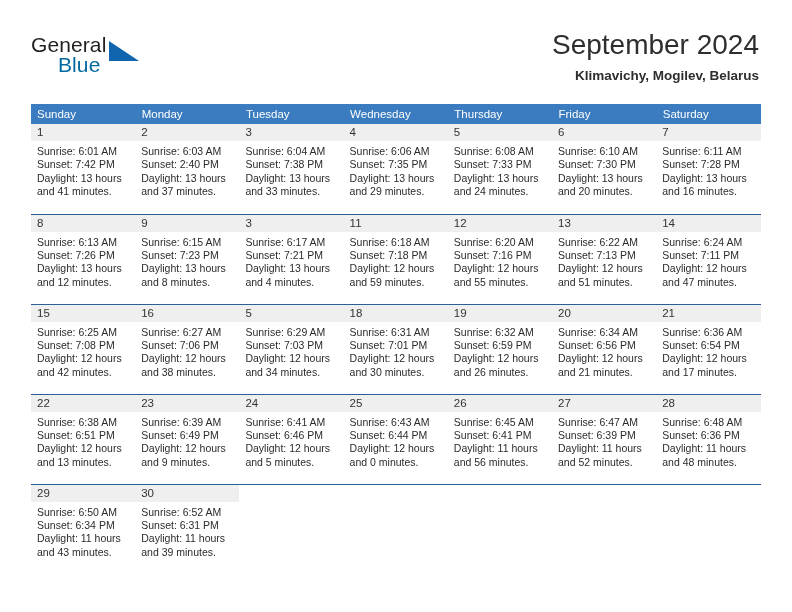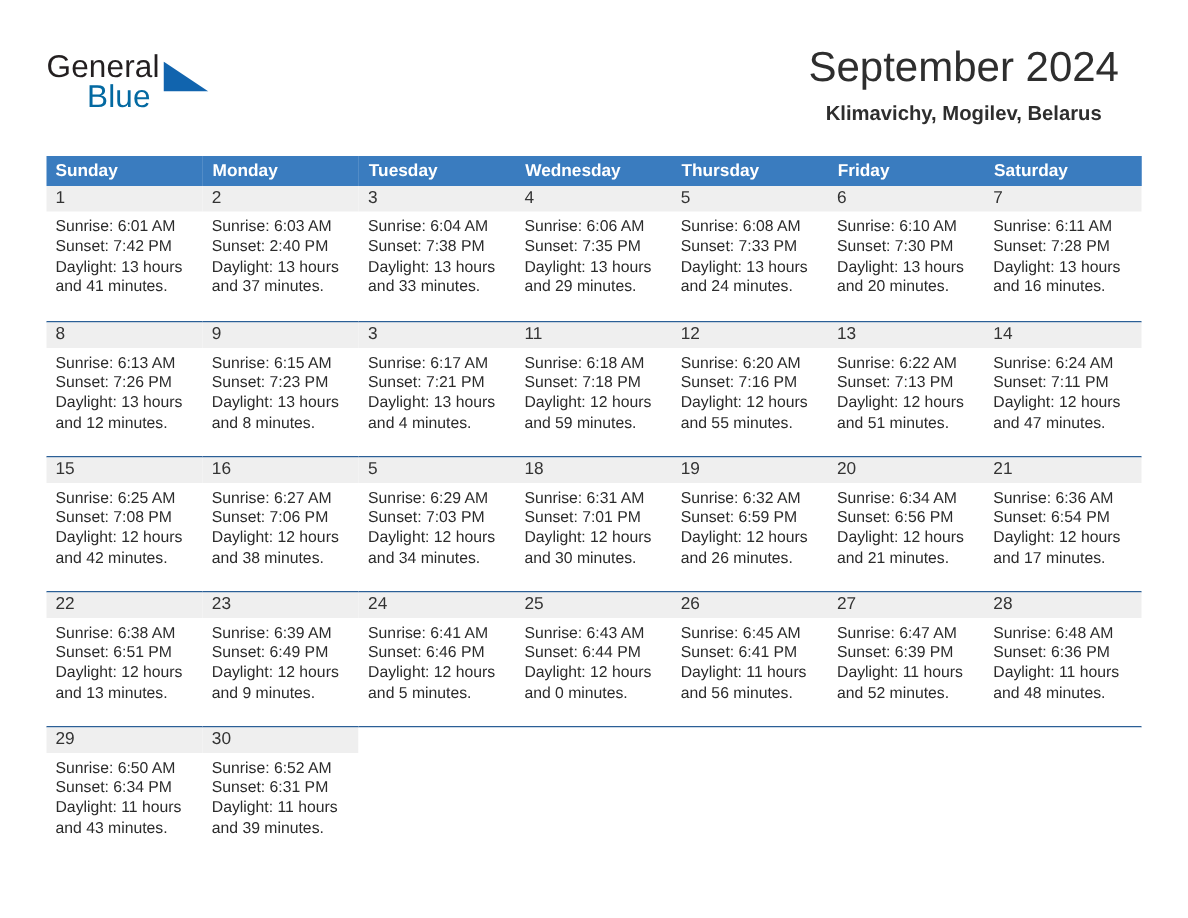--- a/index.html
+++ b/index.html
@@ -61,23 +61,23 @@
   .brand-mark {
     position: absolute;
     left: 78px;
     top: 8px;
     width: 30px;
     height: 20px;
   }
 
   .title-block {
     position: absolute;
-    right: 46px;
+    right: 33px;
     top: 28px;
-    text-align: center;
+    text-align: right;
   }
   .cal-title {
     font-size: 28px;
     font-weight: normal;
     color: #2e2e2e;
     line-height: 34px;
     white-space: nowrap;
   }
   .cal-subtitle {
     margin-top: 6px;
@@ -100,21 +100,21 @@
   .calendar th, .calendar td {
     padding: 0;
     margin: 0;
     vertical-align: top;
   }
 
   .dow {
     background: #3a7cbf;
     color: #ffffff;
     font-size: 11.5px;
-    font-weight: bold;
+    font-weight: normal;
     text-align: left;
     height: 20px;
     line-height: 20px;
     padding-left: 6px !important;
     box-sizing: border-box;
     border-right: 1px solid #3a7cbf;
   }
 
   .week-row > td {
     height: 90px;

